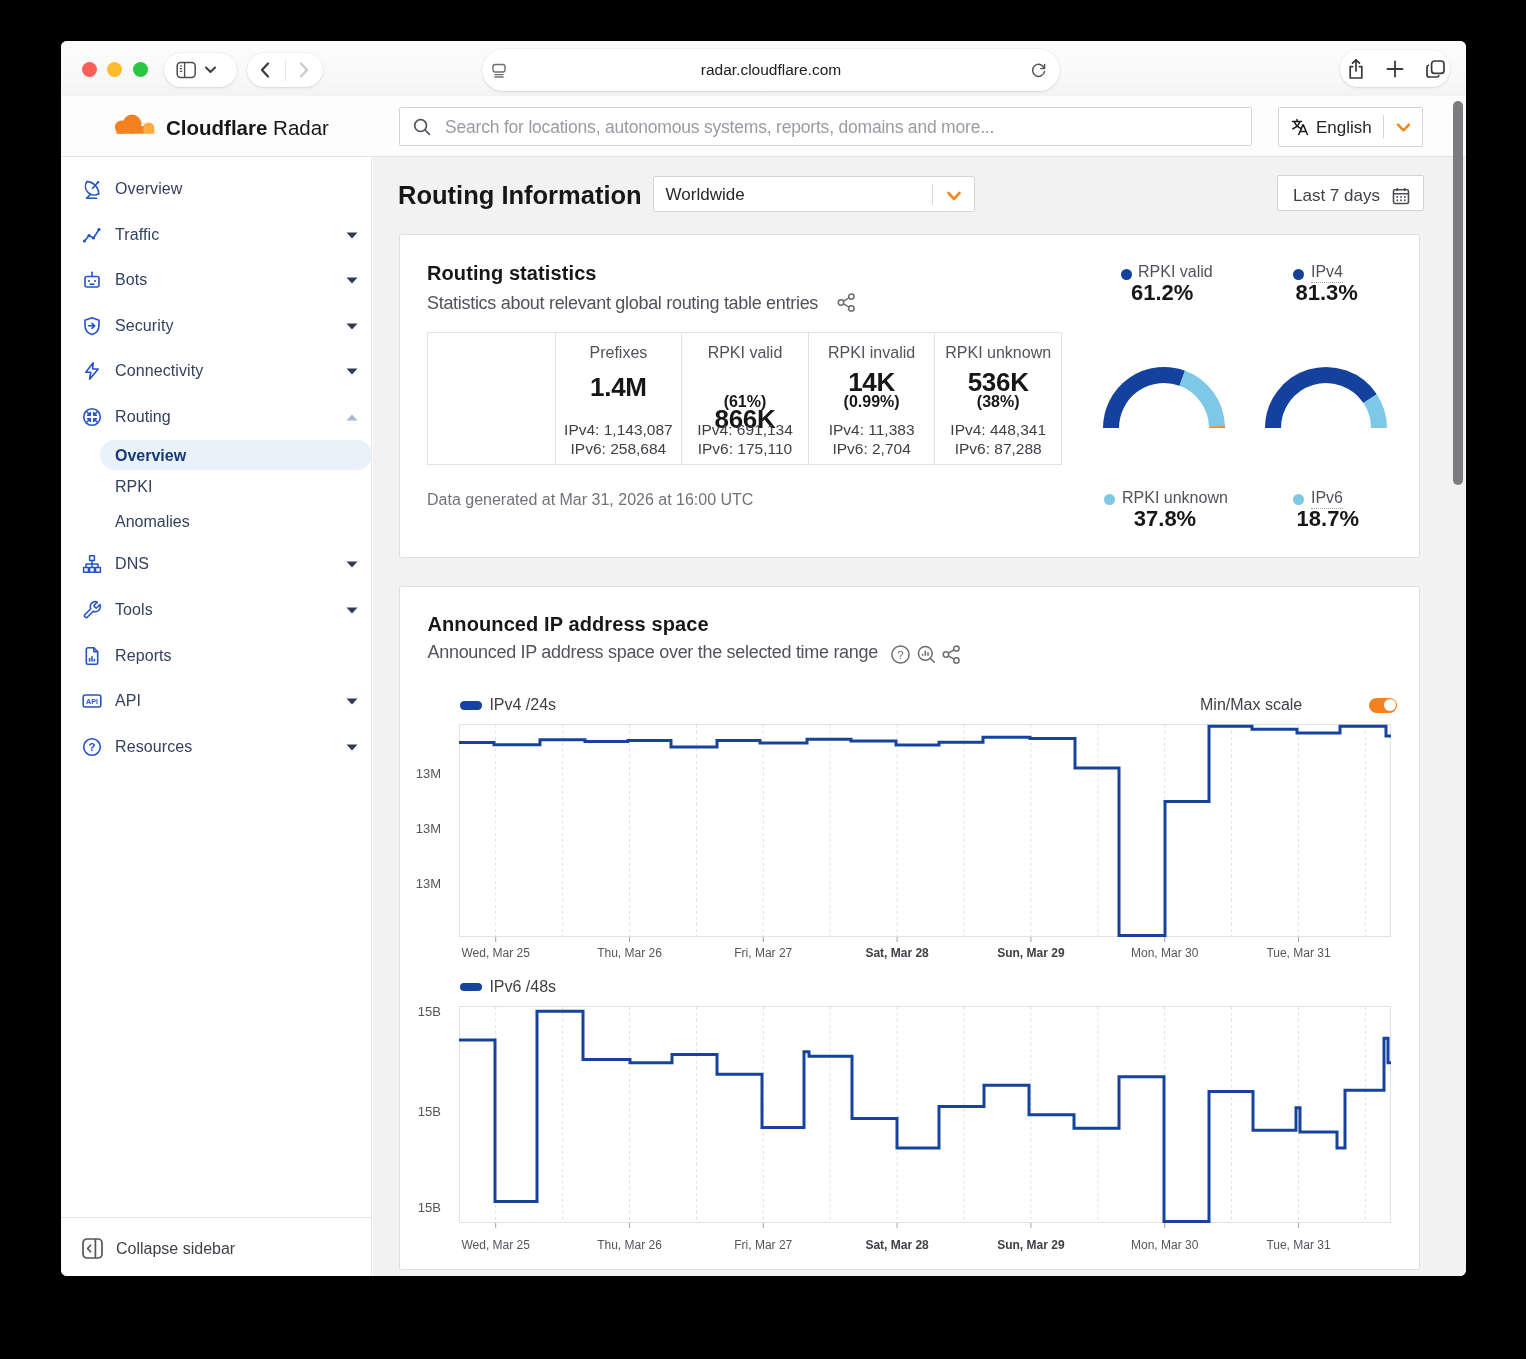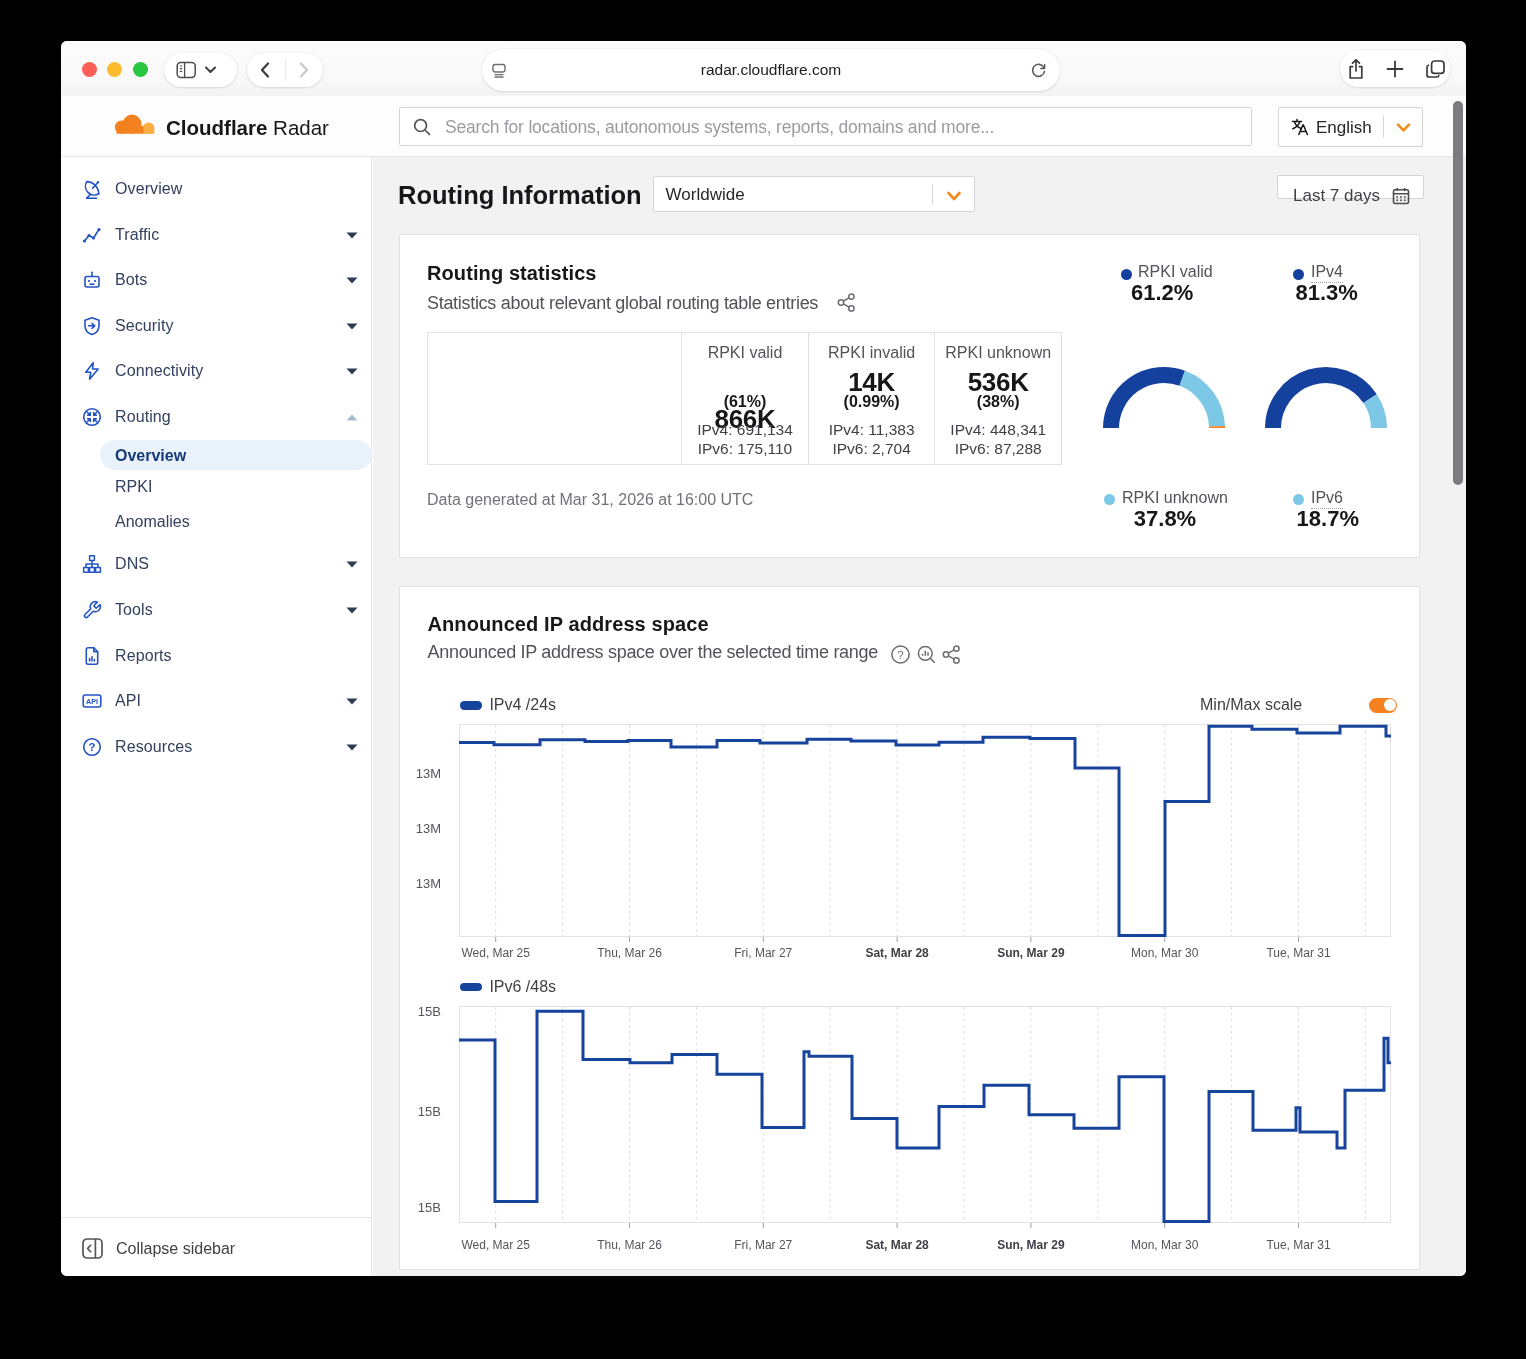--- a/index.html
+++ b/index.html
@@ -265,21 +265,21 @@
   </div>
   <div id="main">
     <h1 class="abs" style="left:25px;top:24px;">Routing Information</h1>
     <div class="selbox" style="left:279.6px;top:18.7px;width:322.7px;height:36.7px;padding-left:36px;">
       <div class="abs" style="left:12px;top:8px;font-size:17px;color:#27272a;">Worldwide</div>
       <div class="abs" style="right:41px;top:7px;width:1px;height:21px;background:#d8d8dc;"></div>
       <svg class="abs" style="right:12px;top:14px;" width="16" height="11" viewBox="0 0 16 11">
           <path d="M2.5 2 L8 8 L13.5 2" fill="none" stroke="#f28b1f" stroke-width="2.6" stroke-linecap="round" stroke-linejoin="round"></path>
         </svg>
     </div>
-    <div class="selbox" style="left:904px;top:18px;width:147px;height:24px;">
+    <div class="selbox" style="left:904px;top:18px;width:147px;height:36px;">
       <div class="abs" style="left:15px;top:10px;font-size:17px;color:#3f3f46;">Last 7 days</div>
       <svg class="abs" style="right:13px;top:11px;" width="18" height="18" viewBox="0 0 18 18">
         <rect x="1.5" y="2.8" width="15" height="13.7" rx="1.6" fill="none" stroke="#4c4c52" stroke-width="1.6"></rect>
         <line x1="1.5" y1="6.8" x2="16.5" y2="6.8" stroke="#4c4c52" stroke-width="1.4"></line>
         <line x1="5.3" y1="1" x2="5.3" y2="4" stroke="#4c4c52" stroke-width="1.6"></line>
         <line x1="12.7" y1="1" x2="12.7" y2="4" stroke="#4c4c52" stroke-width="1.6"></line>
         <g fill="#4c4c52">
             <circle cx="5.2" cy="10" r="0.95"></circle>
             <circle cx="9" cy="10" r="0.95"></circle>
             <circle cx="12.8" cy="10" r="0.95"></circle>
@@ -294,20 +294,26 @@
       <div class="ctitle" style="left:27px;top:27px;">Routing statistics</div>
       <div class="csub" style="left:27px;top:58px;">Statistics about relevant global routing table entries</div>
       <svg class="abs" style="left:436px;top:57px;" width="21" height="21" viewBox="0 0 21 21" fill="none" stroke="#6b6b72" stroke-width="1.5">
         <circle cx="15.4" cy="4.6" r="2.7"></circle>
           <circle cx="5" cy="10.5" r="2.7"></circle>
           <circle cx="15.4" cy="16.4" r="2.7"></circle>
         <line x1="7.4" y1="9.2" x2="13.1" y2="5.9"></line>
           <line x1="7.4" y1="11.8" x2="13.1" y2="15.1"></line>
       </svg>
       <div id="stattable" class="abs" style="left:27px;top:97px;width:635px;height:133px;border:1px solid #e2e2e5;">
+        <div class="cell" style="left:126.6px;border-left:1px solid #e2e2e5;">
+            <div class="chead">Prefixes</div>
+            <div class="cbig" style="top:39px;">1.4M</div>
+            <div class="cip" style="top:88px;">IPv4: 1,143,087</div>
+            <div class="cip" style="top:106.5px;">IPv6: 258,684</div>
+          </div>
         <div class="cell" style="left:253.2px;border-left:1px solid #e2e2e5;">
             <div class="chead">RPKI valid</div>
             <div class="cbig" style="top:32px;margin-top:39px;">866K</div>
             <div class="cpct">(61%)</div>
             <div class="cip" style="top:88px;">IPv4: 691,134</div>
             <div class="cip" style="top:106.5px;">IPv6: 175,110</div>
           </div>
         <div class="cell" style="left:379.8px;border-left:1px solid #e2e2e5;">
             <div class="chead">RPKI invalid</div>
             <div class="cbig" style="top:33.5px;">14K</div>

